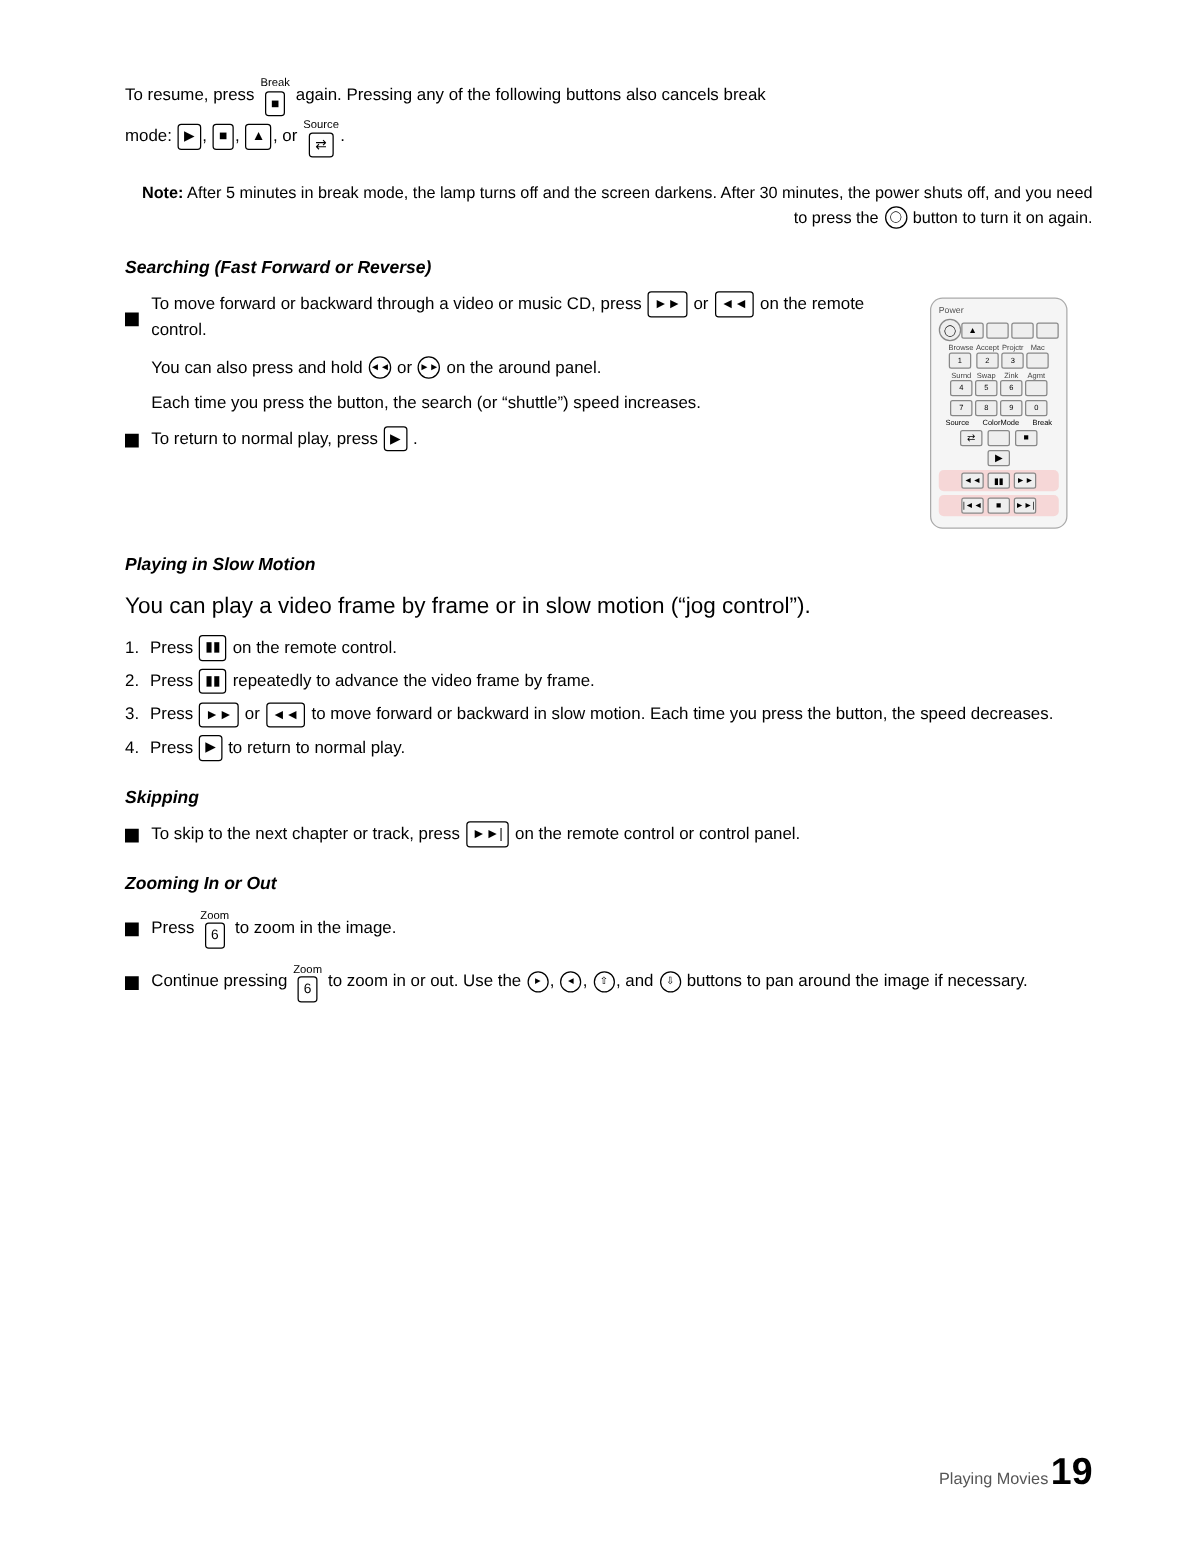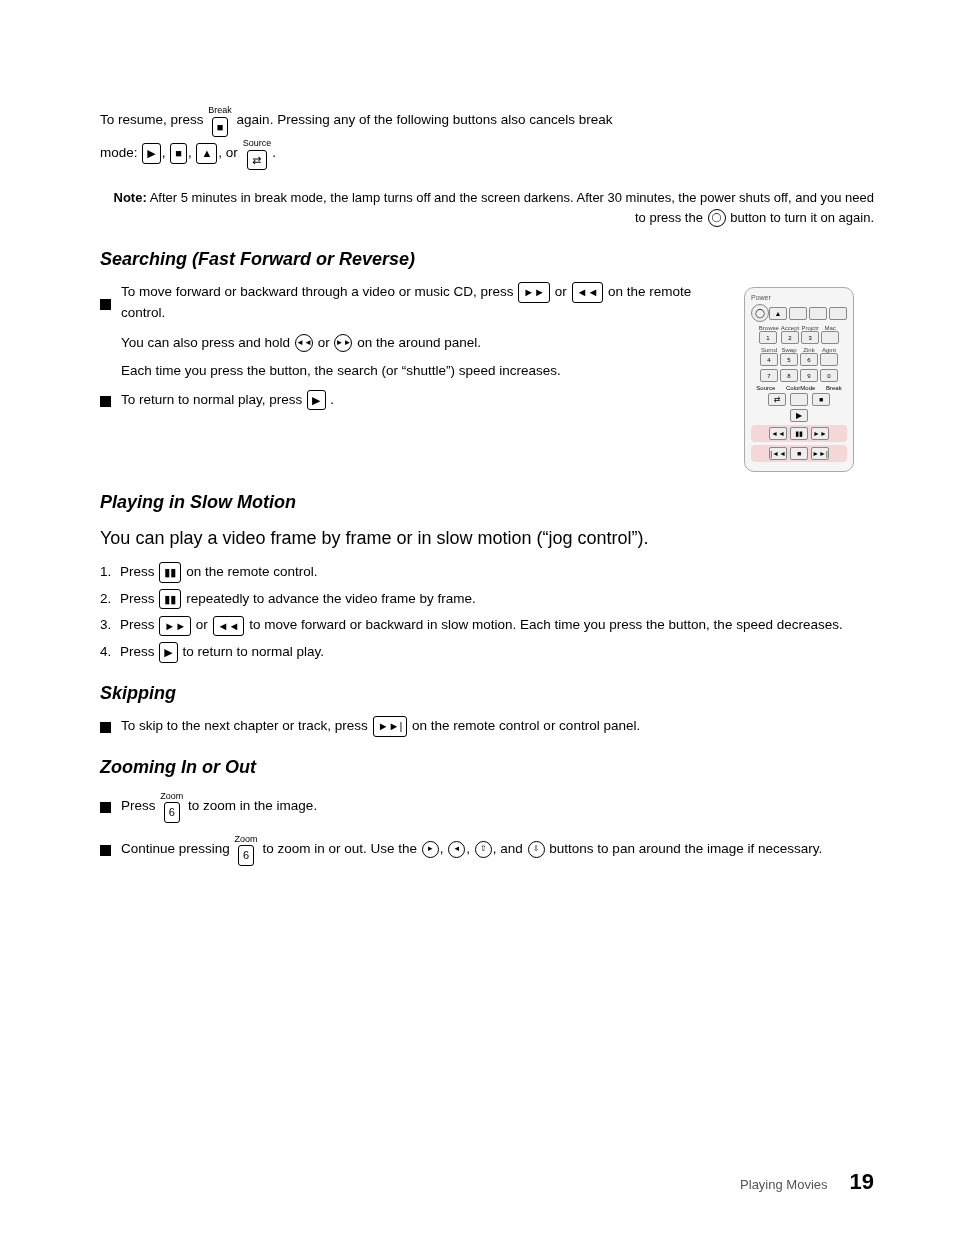--- a/index.html
+++ b/index.html
@@ -14,33 +14,32 @@
     .page {
       width: 954px;
       min-height: 1235px;
       padding: 60px 80px 60px 100px;
       position: relative;
     }
     .section-intro {
       margin-bottom: 18px;
       font-size: 13.5px;
       line-height: 1.5;
-      margin-top: 44px;
     }
     .note-block {
       font-size: 13px;
       line-height: 1.5;
       margin-bottom: 22px;
       text-align: right;
     }
     .note-block strong {
       font-weight: bold;
     }
     .section-title {
-      font-size: 18px;
+      font-size: 14px;
       font-style: italic;
       font-weight: bold;
       margin-bottom: 12px;
       margin-top: 10px;
     }
     .two-col {
       display: flex;
       gap: 20px;
       align-items: flex-start;
     }
@@ -135,28 +134,28 @@
       align-items: center;
       vertical-align: middle;
       margin: 0 1px;
     }
     .page-footer {
       position: absolute;
       bottom: 40px;
       right: 80px;
       display: flex;
       align-items: baseline;
-      gap: 22px;
+      gap: 2px;
     }
     .footer-text {
       font-size: 13px;
       color: #555;
     }
     .footer-num {
-      font-size: 22px;
+      font-size: 30px;
       font-weight: bold;
     }
     
     .remote-container {
       border: 1.5px solid #aaa;
       border-radius: 10px;
       width: 110px;
       background: #f5f5f5;
       padding: 6px;
       font-size: 7px;

